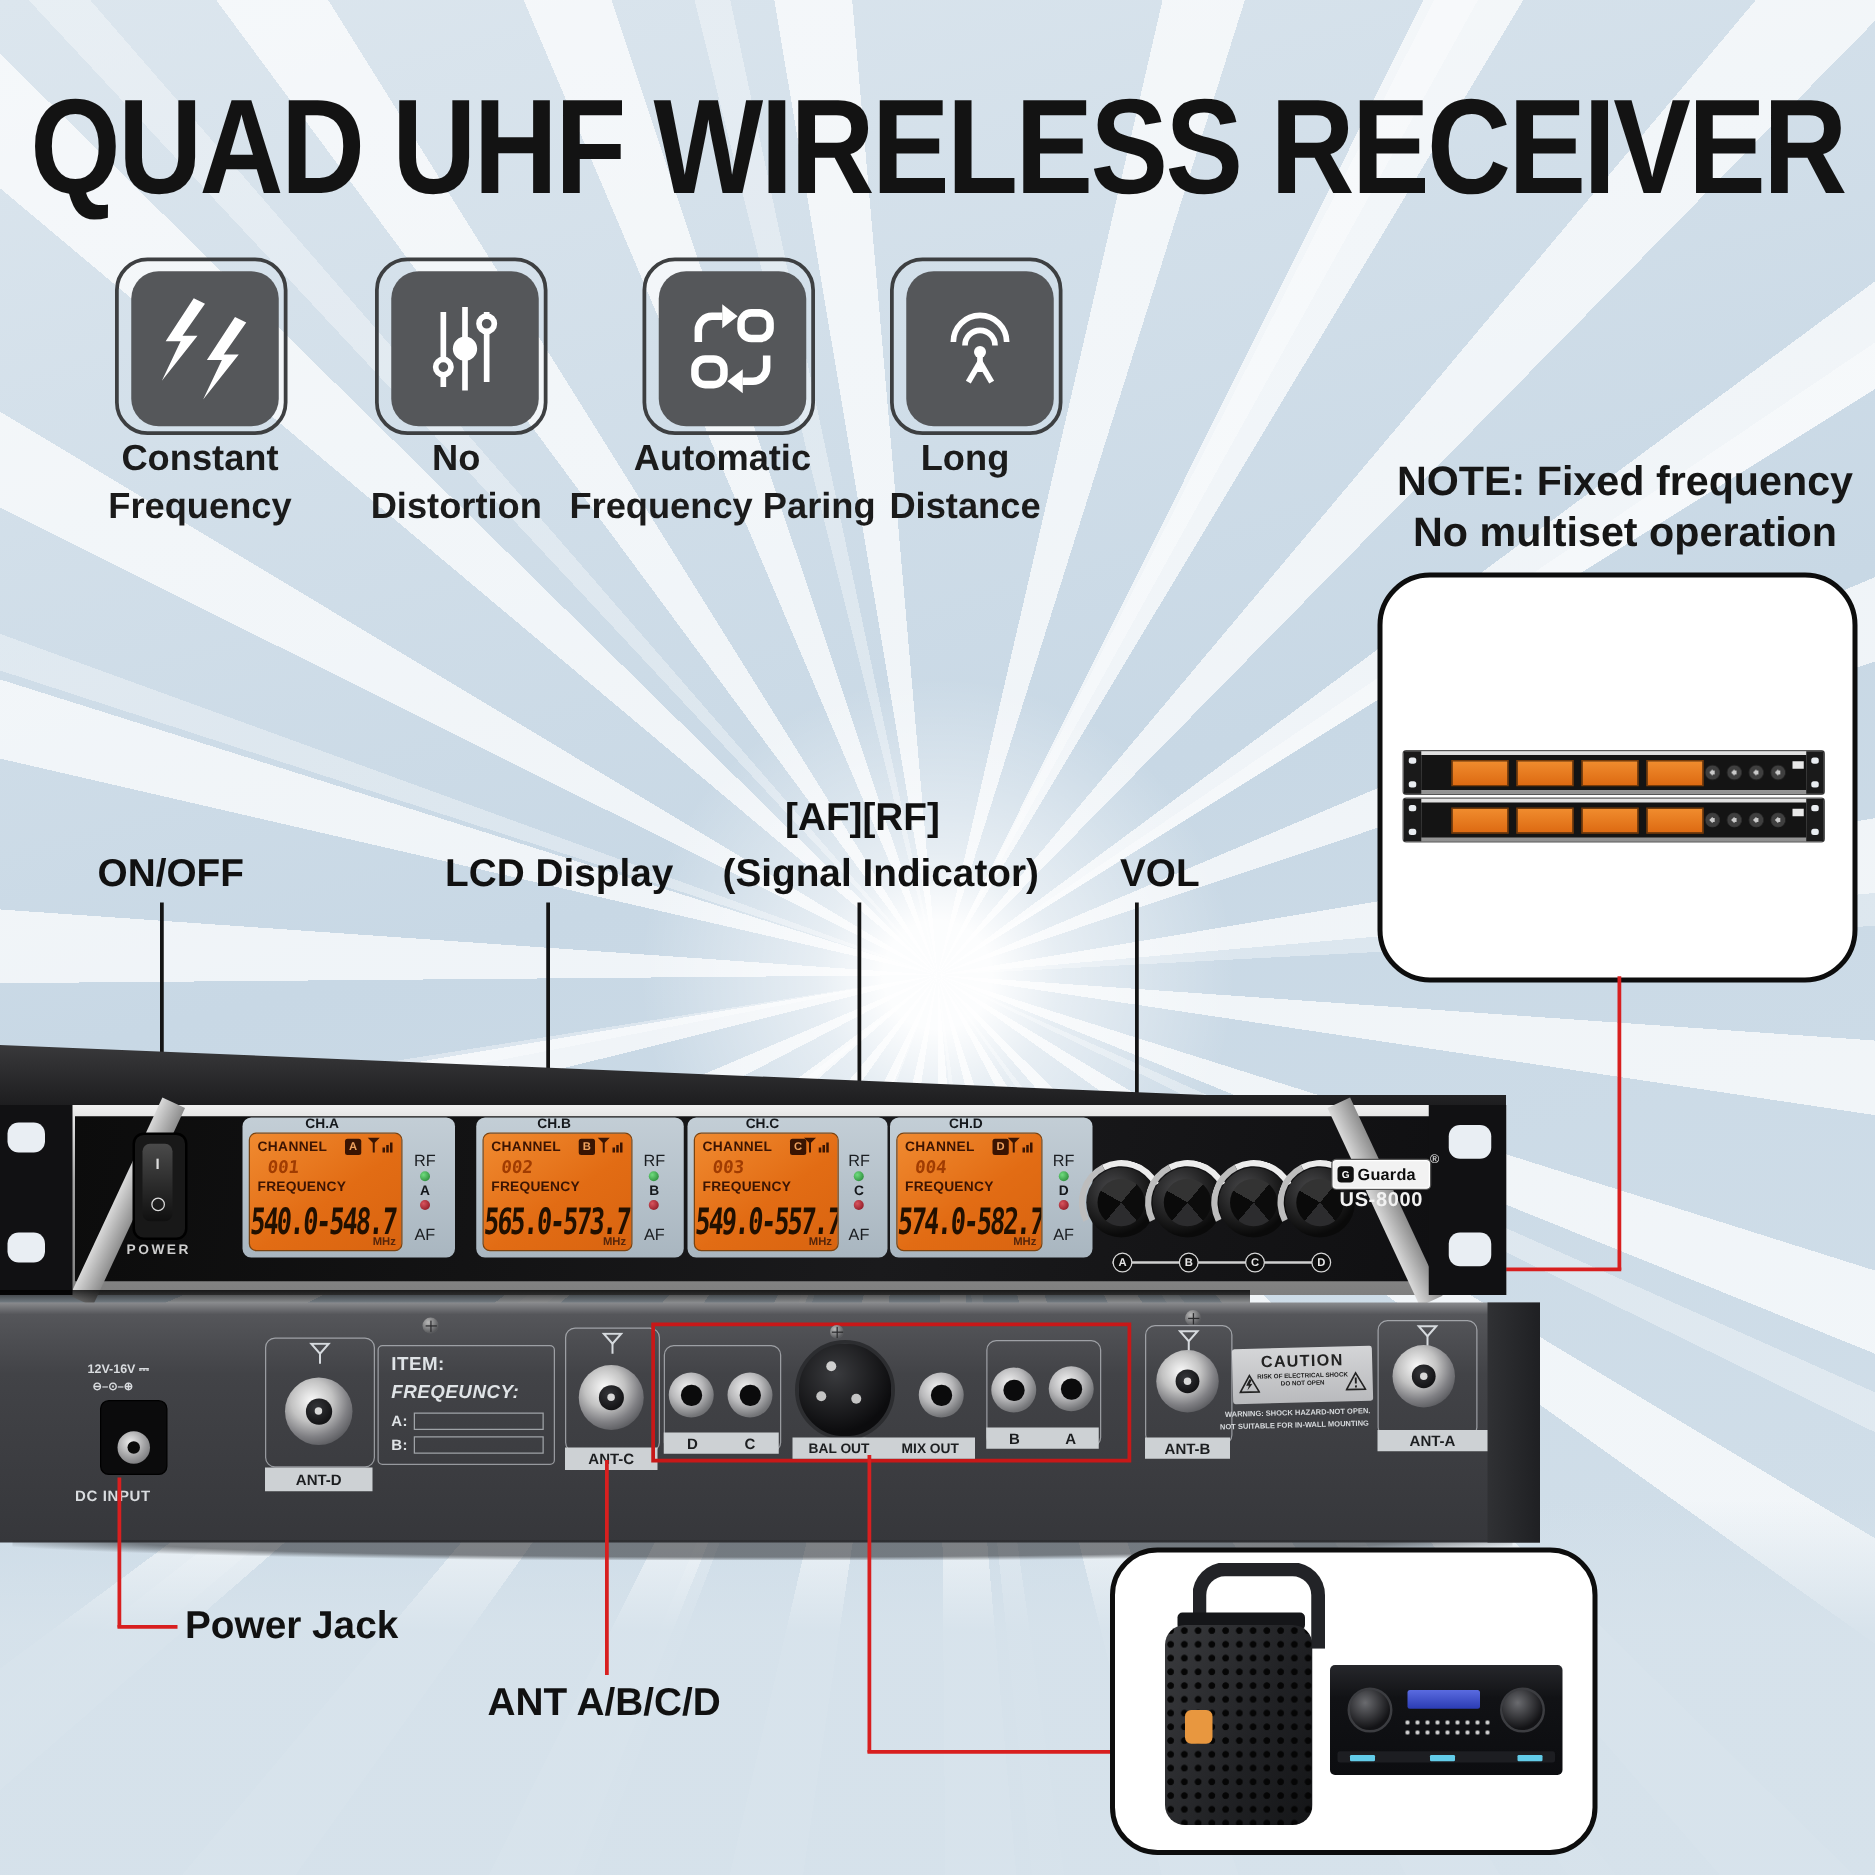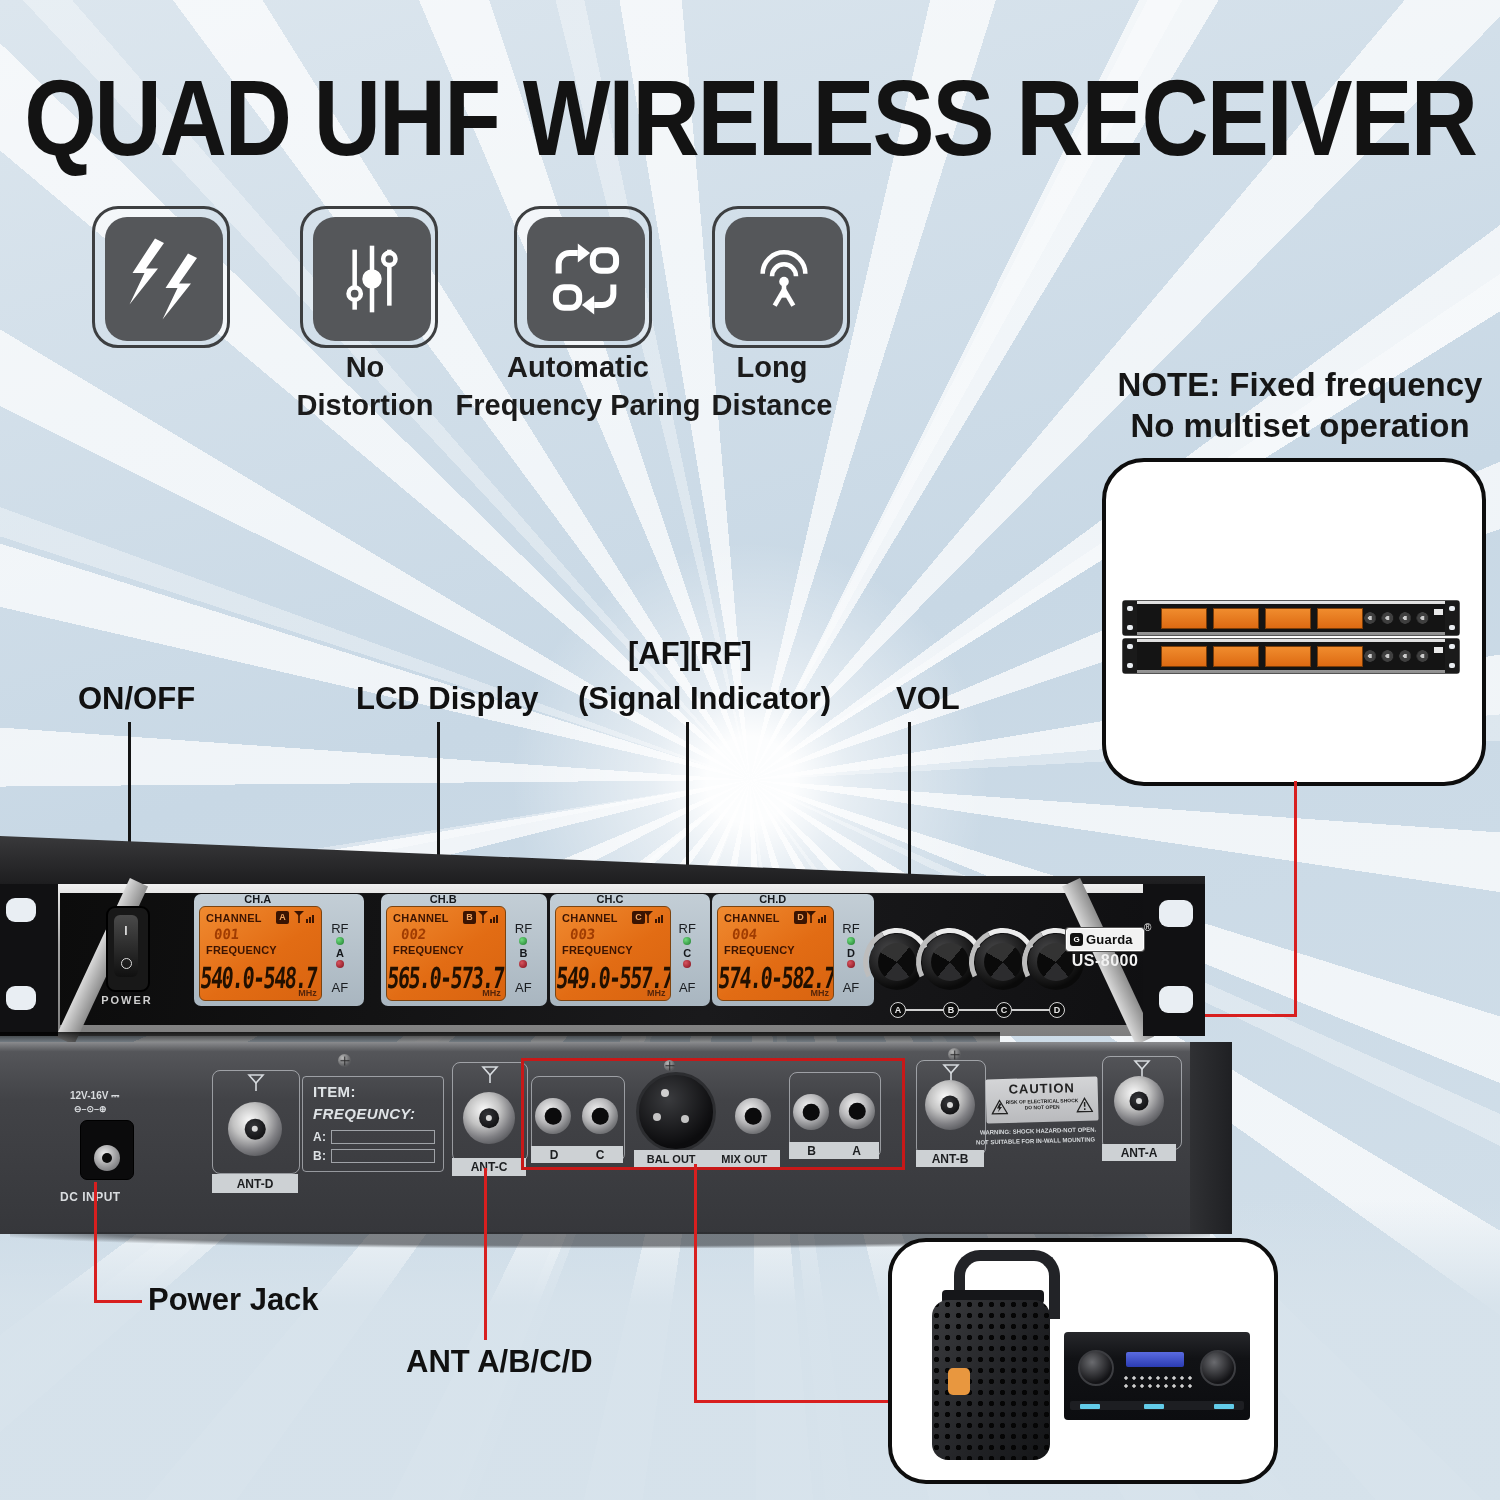--- a/index.html
+++ b/index.html
@@ -184,20 +184,24 @@
           <path d="M21,28 a9,9 0 0 1 18,0"></path>
           <line x1="30" y1="34" x2="30" y2="44"></line>
           <line x1="30" y1="38" x2="23" y2="50"></line>
           <line x1="30" y1="38" x2="37" y2="50"></line>
         </g>
         <circle cx="30" cy="32" r="3.6" fill="#fff"></circle>
       </svg>
     </div>
   </div>
 
+  <div class="abs feat-label" style="left:20px;top:348px;">
+    <div>Constant</div>
+      <div>Frequency</div>
+  </div>
   <div class="abs feat-label" style="left:438px;top:348px;">
     <div>Automatic</div>
       <div>Frequency Paring</div>
   </div>
   <div class="abs feat-label" style="left:225px;top:348px;">
     <div>No</div>
       <div>Distortion</div>
   </div>
   <div class="abs note-text">
     <div>NOTE: Fixed frequency</div>
@@ -526,30 +530,30 @@
 
   <div class="abs zone" style="left:1102px;top:1056px;width:78px;height:92px;">
     <svg style="position:absolute;left:50%;top:3px;transform:translateX(-50%);" width="18" height="18" viewBox="0 0 18 18">
         <g stroke="#d6dade" stroke-width="1.6" fill="none">
           <polygon points="2,1 16,1 9,9"></polygon>
           <line x1="9" y1="9" x2="9" y2="17"></line>
         </g>
       </svg>
   </div>
   <div class="abs bnc" style="left:1114px;top:1076px;width:50px;height:50px;"></div>
-  <div class="abs plate" style="left:1102px;top:1144px;width:74px;height:17px;text-align:right;">
+  <div class="abs plate" style="left:1102px;top:1144px;width:88px;height:17px;text-align:right;">
       <span>ANT-A</span>
     </div>
 
   <div class="abs redline" style="left:94px;top:1182px;width:2.5px;height:120px;"></div>
   <div class="abs redline" style="left:94px;top:1300px;width:48px;height:2.5px;"></div>
   <div class="abs big-label" style="left:148px;top:1282px;">Power Jack</div>
 
   <div class="abs redline" style="left:484px;top:1168px;width:2.5px;height:172px;"></div>
-  <div class="abs big-label" style="left:406px;top:1344px;">ANT A/B/C/D</div>
+  <div class="abs big-label" style="left:390px;top:1344px;">ANT A/B/C/D</div>
 
   <div class="abs redline" style="left:694px;top:1164px;width:2.5px;height:238px;"></div>
   <div class="abs redline" style="left:694px;top:1400px;width:196px;height:2.5px;"></div>
 
   <div class="abs media-box">
     <div class="spk-handle"></div>
     <div class="spk-top"></div>
     <div class="spk-body"></div>
     <div class="spk-badge"></div>
     <div class="amp">

